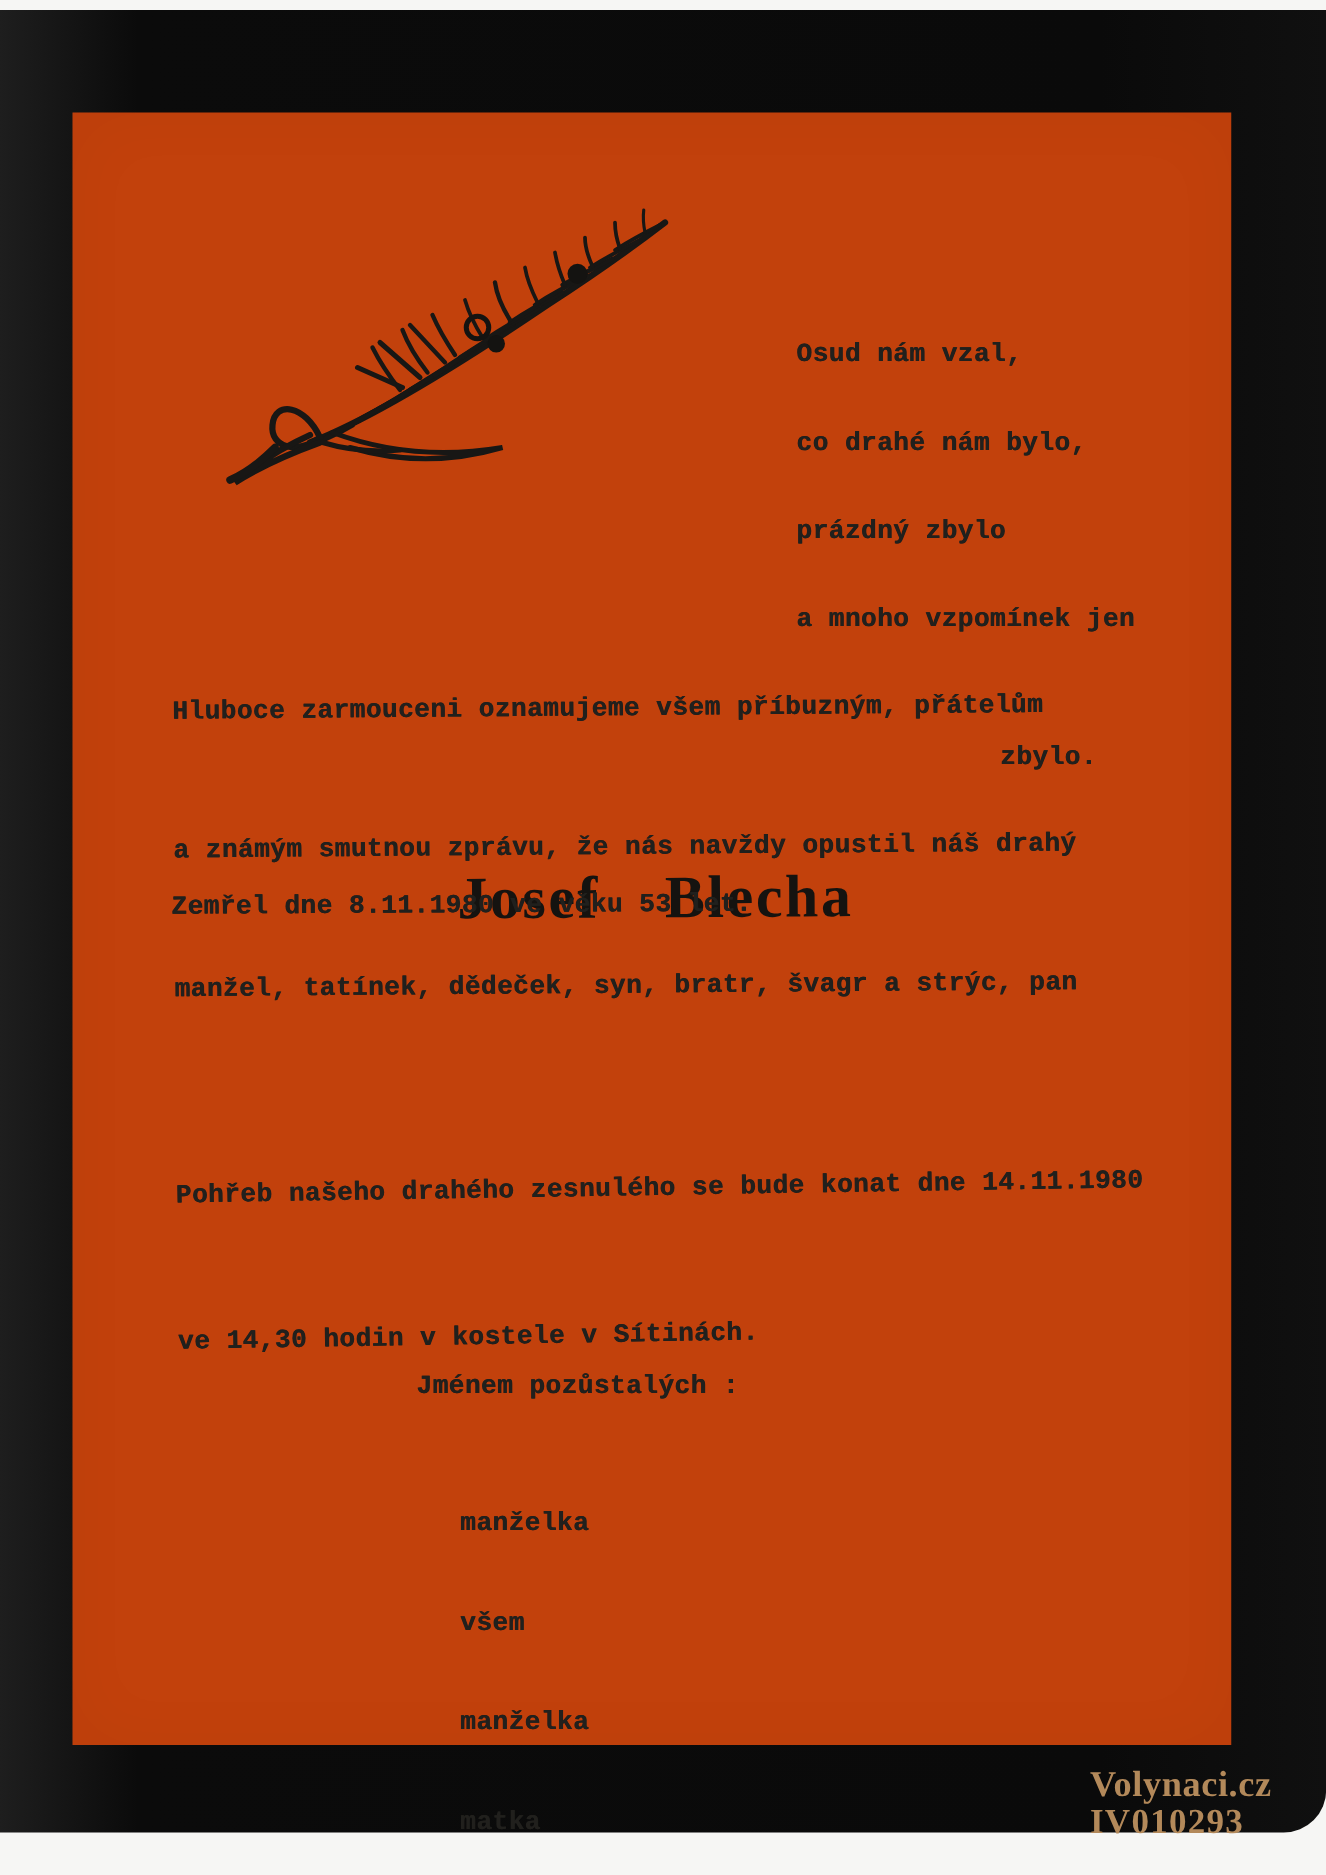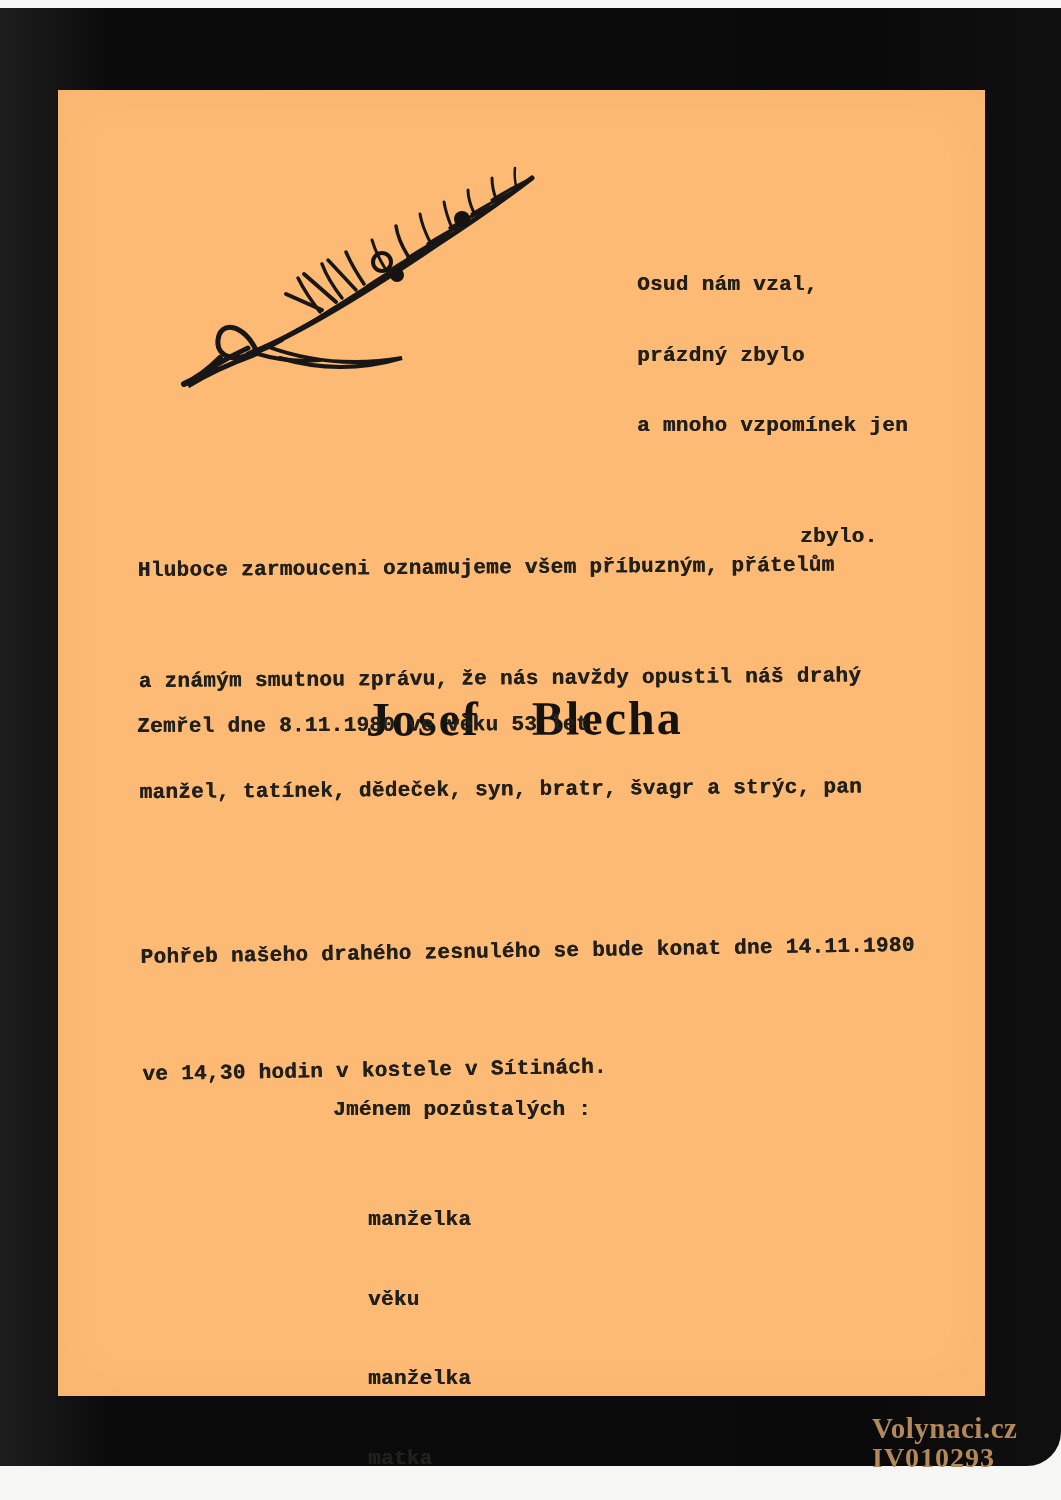--- a/index.html
+++ b/index.html
@@ -14,21 +14,21 @@
   
   .frame {
     position: absolute; left: 0; top: 8px; width: 1061px; height: 1458px;
     background: linear-gradient(90deg, #1e1e1e 0px, #0b0b0b 110px, #0a0a0a 880px, #101010 1061px);
     border-bottom-right-radius: 34px;
   }
 
   
   .paper {
     position: absolute; left: 58px; top: 90px; width: 927px; height: 1306px;
-    background: #fdba74;
+    background: #c2410c;
     box-shadow: inset 0 0 60px rgba(0,0,0,0.03);
   }
 
   
   .tw {
     position: absolute;
     color: #21201d;
     font-family: "Liberation Mono", "DejaVu Sans Mono", monospace;
     font-weight: 700;
     font-size: 21px;
@@ -117,20 +117,21 @@
       </g>
       <g fill="#141311">
         <circle cx="212" cy="100" r="9" fill="none" stroke="#141311" stroke-width="4"></circle>
         <circle cx="227" cy="113" r="7"></circle>
         <circle cx="292" cy="57" r="8"></circle>
       </g>
     </svg>
 
     <div class="tw verse">
       <div>Osud nám vzal,</div>
+      <div>co drahé nám bylo,</div>
       <div>prázdný zbylo</div>
       <div>a mnoho vzpomínek jen</div>
       <div class="last">zbylo.</div>
     </div>
 
     <div class="tw announcement">
       <div>Hluboce zarmouceni oznamujeme všem příbuzným, přátelům</div>
       <div>a známým smutnou zprávu, že nás navždy opustil náš drahý</div>
       <div>manžel, tatínek, dědeček, syn, bratr, švagr a strýc, pan</div>
     </div>
@@ -142,21 +143,21 @@
     <div class="tw death-line">Zemřel dne 8.11.1980 ve věku 53 let.</div>
 
     <div class="tw funeral">
       <div>Pohřeb našeho drahého zesnulého se bude konat dne 14.11.1980</div>
       <div>ve 14,30 hodin v kostele v Sítinách.</div>
     </div>
 
     <div class="tw survivors-heading">Jménem pozůstalých :</div>
     <div class="tw survivors-list">
       <div>manželka</div>
-      <div>věku</div>
+      <div>všem</div>
       <div>manželka</div>
       <div>matka</div>
       
     </div>
 
   </div>
 
   <div class="watermark">
     <div class="l1">Volynaci.cz</div>
     <div class="l2">IV010293</div>

